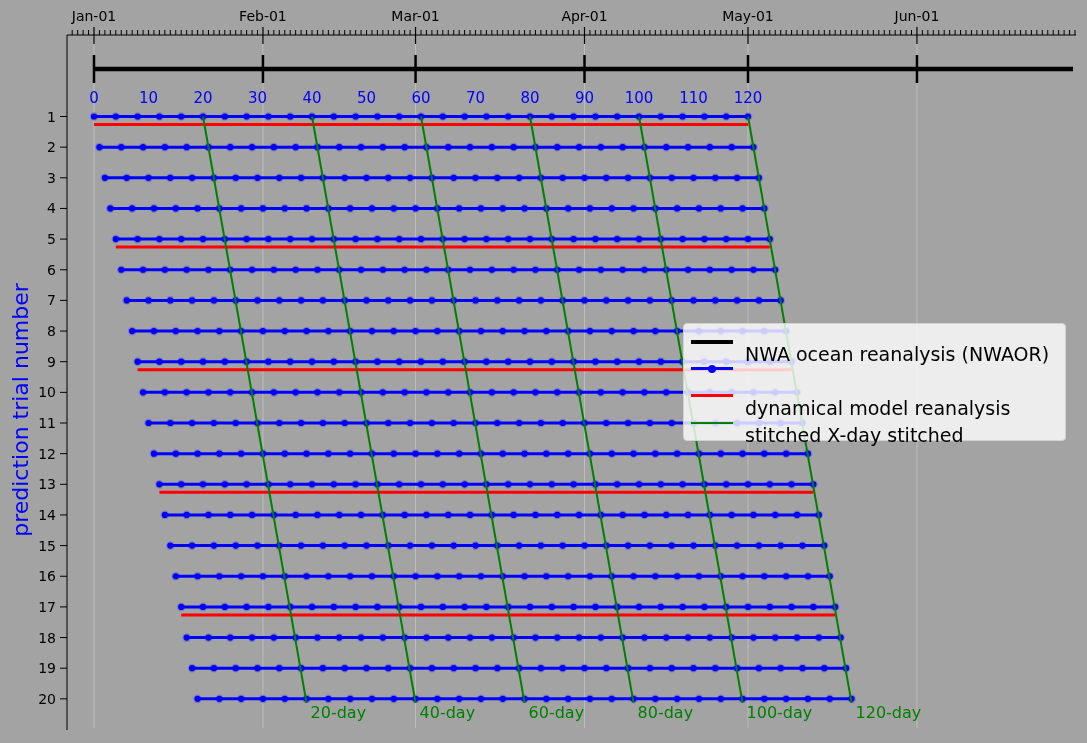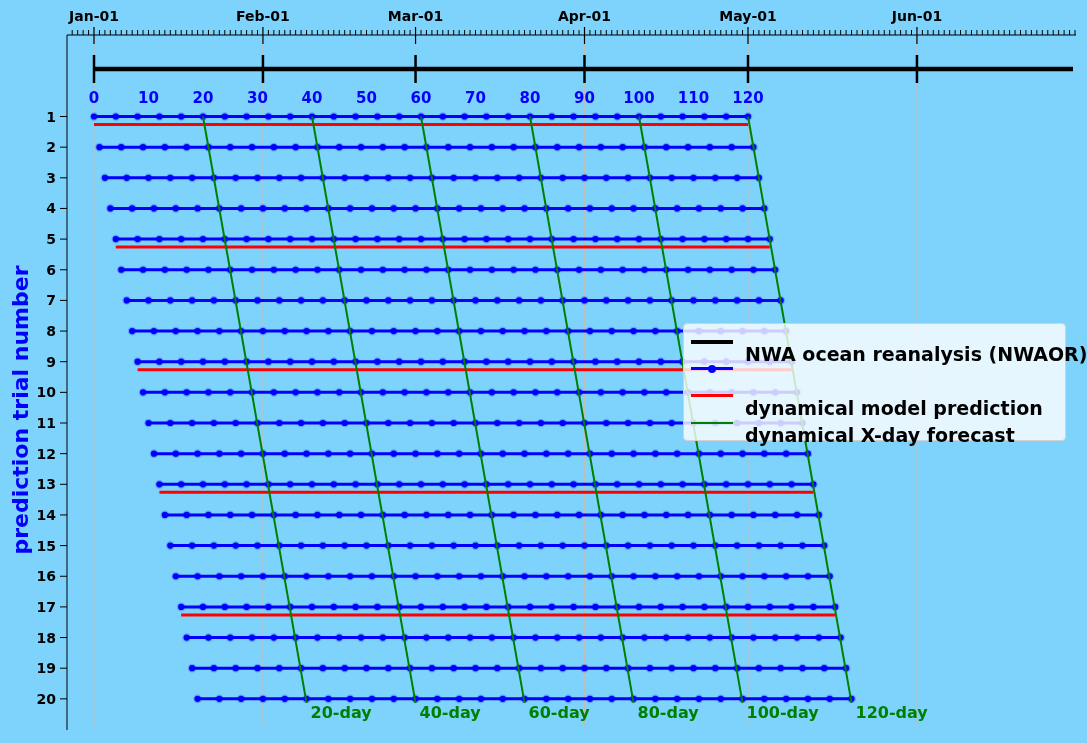--- a/index.html
+++ b/index.html
@@ -1,17 +1,17 @@
 <!DOCTYPE html>
 <html><head>
 <meta charset="utf-8">
 <style>
   html,body{margin:0;padding:0;background:#ffffff;}
-  .fig{position:relative;width:1087px;height:743px;background:#7dd3fc;
-       font-family:"DejaVu Sans", sans-serif;overflow:hidden;font-weight:bold;}
+  .fig{position:relative;width:1087px;height:743px;background:#a3a3a3;
+       font-family:"DejaVu Sans", sans-serif;overflow:hidden;}
   .fig svg{position:absolute;left:0;top:0;}
   svg text{font-family:"DejaVu Sans", sans-serif;}
   .mlbl{font-size:14px;fill:#000000;}
   .blbl{font-size:15px;fill:#0000ff;}
   .ytlbl{font-size:14px;fill:#000000;}
   .glbl{font-size:16px;fill:#008000;}
   .ylabel{position:absolute;left:20px;top:410px;
           transform:translate(-50%,-50%) rotate(-90deg);
           color:#0000ff;font-size:22px;white-space:nowrap;}
   .legend{position:absolute;left:683px;top:323px;width:383px;height:118px;
@@ -958,20 +958,20 @@
       <span class="lhandle lh0" style="background: rgb(0, 0, 0);"></span>
       <span class="ltext">NWA ocean reanalysis (NWAOR)</span>
     </div>
     <div class="lrow">
       <span class="lhandle lh1" style="background: rgb(0, 0, 255);">
           <span class="ldot" style="background: rgb(0, 0, 255);"></span>
         </span>
     </div>
     <div class="lrow">
       <span class="lhandle lh2" style="background: rgb(255, 0, 0);"></span>
-      <span class="ltext">dynamical model prediction</span>
+      <span class="ltext">dynamical model reanalysis</span>
     </div>
     <div class="lrow">
       <span class="lhandle lh3" style="background: rgb(0, 128, 0);"></span>
-      <span class="ltext">dynamical X-day forecast</span>
+      <span class="ltext">stitched X-day stitched</span>
     </div>
   </div>
 </div>
 
 </body></html>

